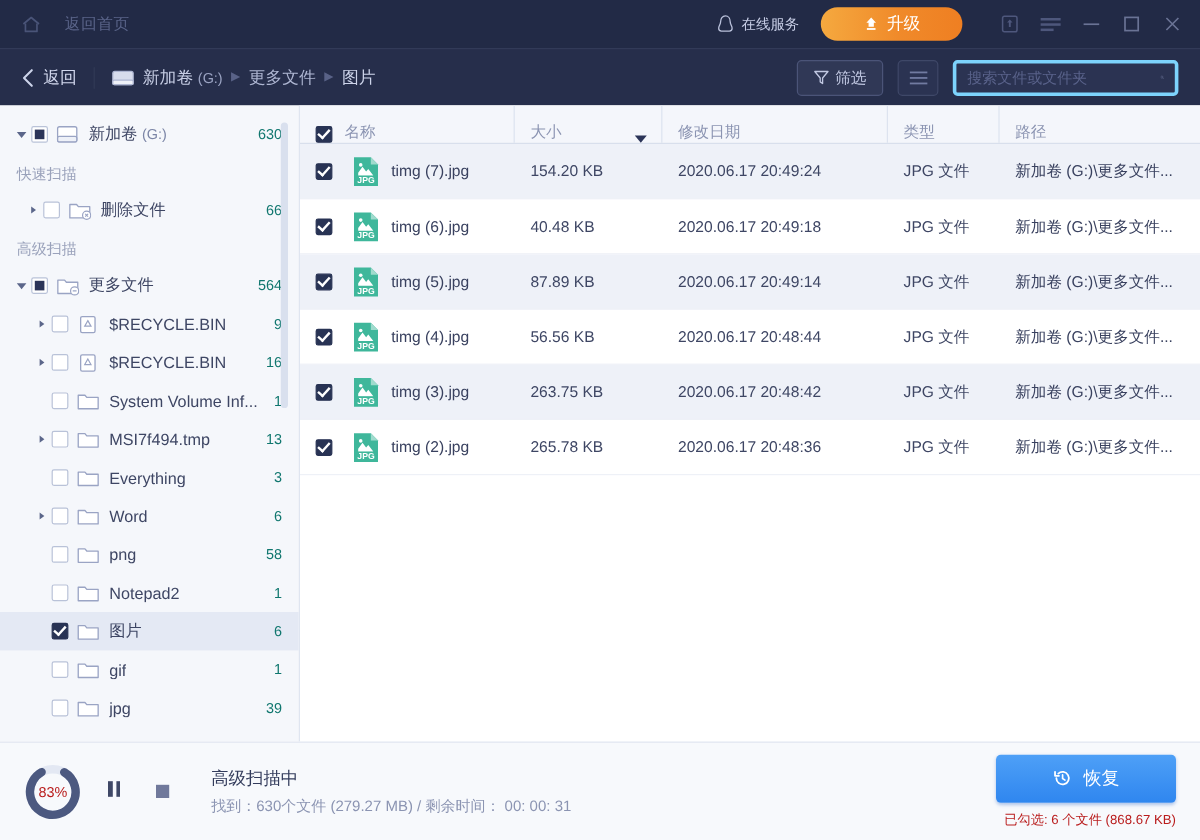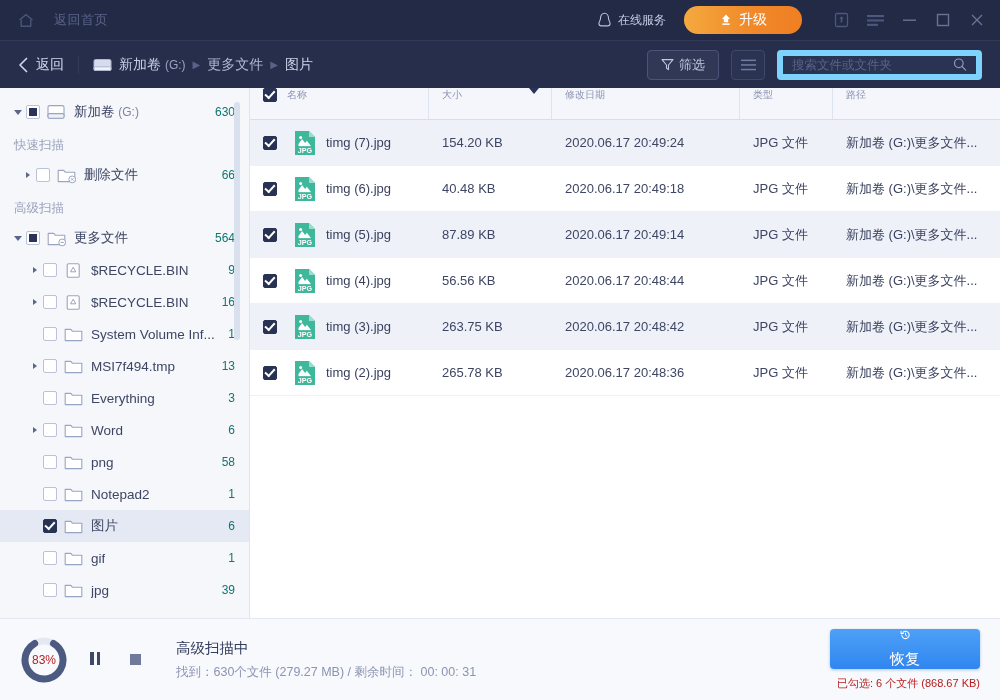--- a/index.html
+++ b/index.html
@@ -47,21 +47,21 @@
   .filter-btn {
     width: 72px; height: 30px; border: 1px solid #4b5478; border-radius: 4px; background: #303856;
     display: flex; align-items: center; justify-content: center; gap: 5px;
     color: #c1c8e2; font-size: 13px; cursor: pointer;
   }
   .list-btn {
     width: 34px; height: 30px; border: 1px solid #3f4868; border-radius: 4px; background: #2b3352;
     display: flex; align-items: center; justify-content: center; cursor: pointer;
   }
   .search-box {
-    width: 205px; height: 30px; border: 6px solid #7dd3fc; border-radius: 4px; background: #2b3352;
+    width: 188px; height: 30px; border: 3px solid #7dd3fc; border-radius: 4px; background: #2b3352;
     display: flex; align-items: center; padding: 0 9px; cursor: text;
   }
   .search-box input {
     flex: 1; background: transparent; border: none; outline: none;
     color: #c3cae4; font-size: 12.5px; font-family: inherit;
   }
   .search-box input::placeholder { color: #5c6party; color: #59628a; }
 
   
   .body { flex: 1; display: flex; min-height: 0; background: #fff; }
@@ -106,21 +106,21 @@
     background: #d9e0ee; border-radius: 3px; cursor: pointer;
   }
 
   
   .main { flex: 1; min-width: 0; display: flex; flex-direction: column; background: #fff; }
   .thead {
     height: 32px; flex: 0 0 32px; display: flex; align-items: stretch;
     background: #f4f6fb; border-bottom: 1px solid #d8dfec;
   }
   .th {
-    display: flex; align-items: flex-start; font-size: 10px; color: #8b94b2;
+    display: flex; align-items: flex-end; font-size: 13px; color: #8b94b2;
     border-right: 1px solid #dde3ef; padding-left: 13px; cursor: pointer; position: relative;
   }
   .th:last-child { border-right: none; }
   .th .cb { margin-right: 10px; }
   .caret { width: 0; height: 0; border-left: 5px solid transparent; border-right: 5px solid transparent;
            border-top: 6px solid #2b3458; margin-left: auto; margin-right: 12px; }
   .rowsbox { flex: 1; overflow: hidden; }
   .trow { height: 46px; display: flex; align-items: stretch; cursor: pointer; border-bottom: 1px solid #eef1f7; }
   .trow.alt { background: #eef1f8; }
   .td { display: flex; align-items: center; font-size: 13px; color: #3e4664; padding-left: 13px;
@@ -145,21 +145,21 @@
   .pausebar + .pausebar { margin-left: 3px; }
   .stopsq { width: 11px; height: 11px; background: #70799b; }
   .statwrap { margin-left: 28px; }
   .stat-title { font-size: 14.5px; color: #333c5c; margin-bottom: 6px; }
   .stat-sub { font-size: 12.5px; color: #8b94b2; }
   .footer-right { margin-left: auto; display: flex; flex-direction: column; align-items: flex-end; }
   .recover {
     width: 150px; height: 40px; border-radius: 4px;
     background: linear-gradient(180deg,#4ea0f7 0%, #2f86ef 100%);
     display: flex; align-items: center; justify-content: center; gap: 9px;
-    color: #fff; font-size: 15px; cursor: pointer; box-shadow: 0 1px 3px rgba(40,100,200,.35); flex-direction: column;
+    color: #fff; font-size: 15px; cursor: pointer; box-shadow: 0 1px 3px rgba(40,100,200,.35);
   }
   .selinfo { margin-top: 7px; font-size: 11px; color: #b91c1c; }
 </style>
 </head>
 <body>
 
 <div class="app">
 
   <div class="titlebar">
     <div class="home-btn">

